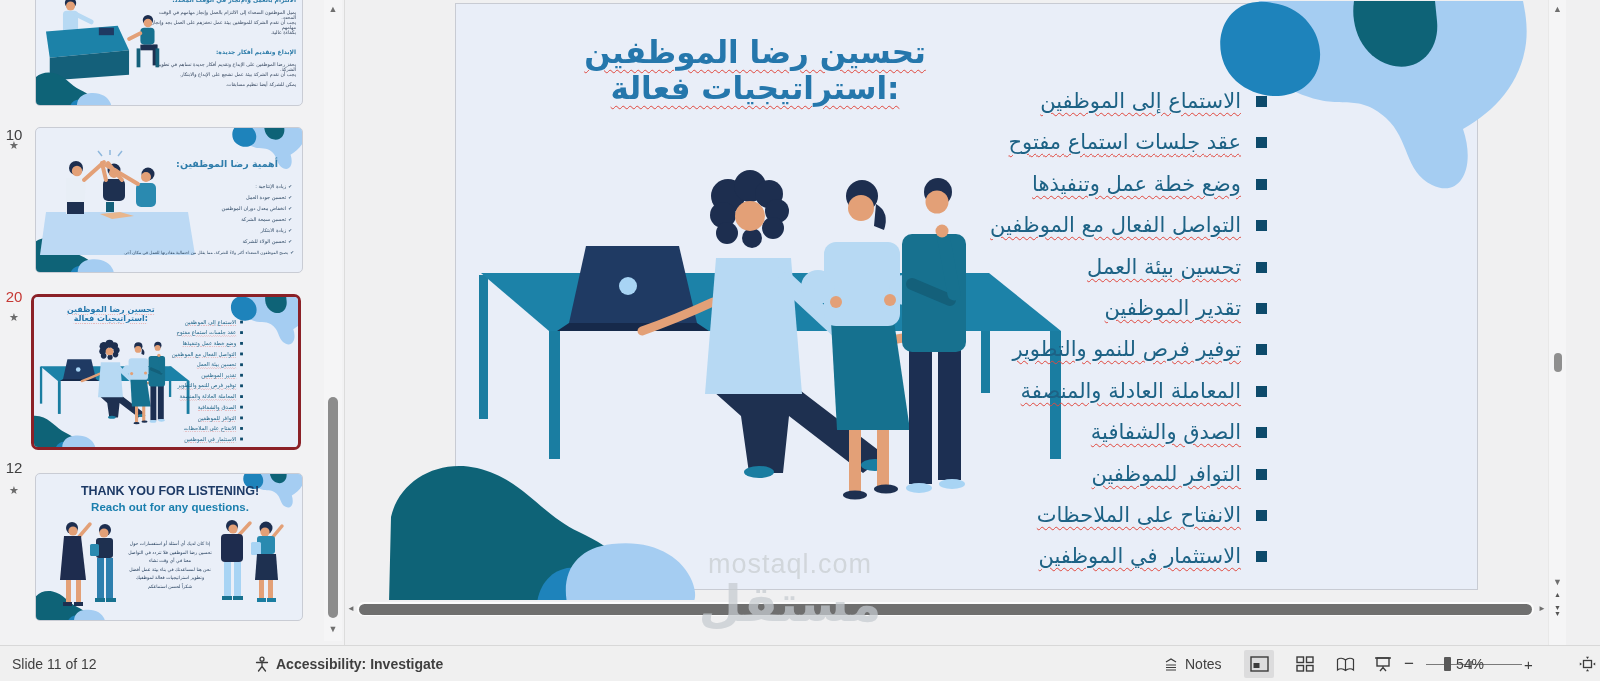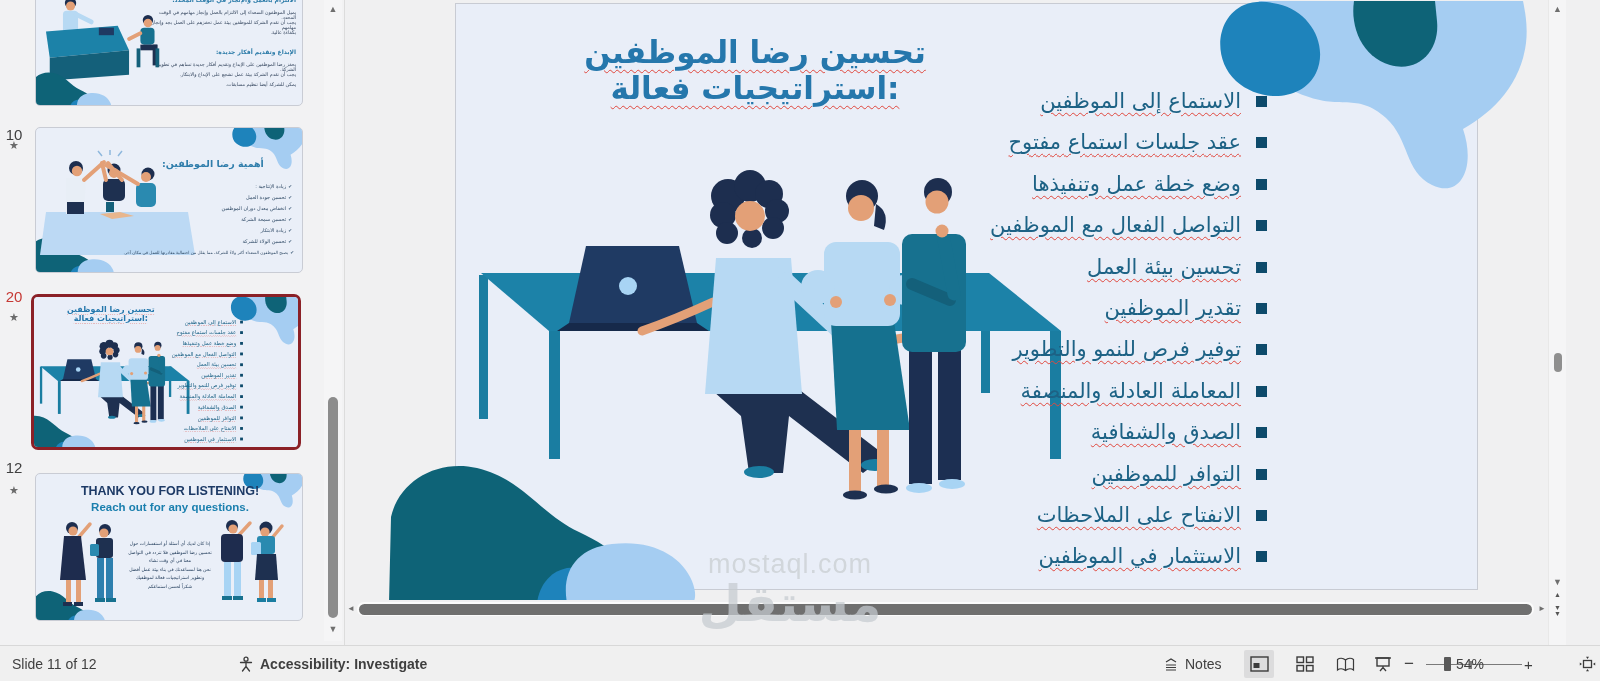--- a/index.html
+++ b/index.html
@@ -239,21 +239,21 @@
   <div class="thumbframe" style="top:127px;height:146px;">
     <svg class="abs" style="right:-6px;top:-4px;width:80px;height:48px;">
         <use href="#blobTR"></use>
       </svg>
     <svg class="abs" style="left:-8px;bottom:-4px;width:90px;height:42px;">
         <use href="#blobBL"></use>
       </svg>
     <svg class="abs" style="left:4px;top:22px;width:155px;height:108px;">
         <use href="#s10scene"></use>
       </svg>
-    <div class="abs ar" style="top:30px;right:10px;width:130px;text-align:left;font-size:9.5px;font-weight:bold;color:#2f7dab;">أهمية رضا الموظفين:</div>
+    <div class="abs ar" style="top:30px;right:10px;width:130px;text-align:center;font-size:9.5px;font-weight:bold;color:#2f7dab;">أهمية رضا الموظفين:</div>
     <div class="chkrow ar" style="top:55px;"><span class="chk">✔</span><span>زيادة الإنتاجية :</span></div>
     <div class="chkrow ar" style="top:66px;"><span class="chk">✔</span><span>تحسين جودة العمل</span></div>
     <div class="chkrow ar" style="top:77px;"><span class="chk">✔</span><span>انخفاض معدل دوران الموظفين</span></div>
     <div class="chkrow ar" style="top:88px;"><span class="chk">✔</span><span>تحسين سمعة الشركة</span></div>
     <div class="chkrow ar" style="top:99px;"><span class="chk">✔</span><span>زيادة الابتكار</span></div>
     <div class="chkrow ar" style="top:110px;"><span class="chk">✔</span><span>تحسين الولاء للشركة</span></div>
     <div class="chkrow ar" style="top:122px;right:8px;width:248px;font-size:4.2px;"><span class="chk">✔</span><span>يصبح الموظفون السعداء أكثر ولاءً للشركة، مما يقلل من احتمالية مغادرتها للعمل في مكان آخر.</span></div>
   </div>
 
   <div class="slide-num" style="top:288px;color:#c63934;">20</div>
@@ -454,21 +454,21 @@
   </div>
 </div>
 
 <div id="watermark">
   <div id="wm-dom">mostaql.com</div>
   <div id="wm-ar">مستقل</div>
 </div>
 
 <div id="status-bar">
   <div class="sb-item" style="left:12px;">Slide 11 of 12</div>
-  <div class="sb-item" style="left:238px;align-items:center;">
+  <div class="sb-item" style="left:254px;align-items:center;">
     <svg width="16" height="16">
       <circle cx="8" cy="3.2" r="2" fill="none" stroke="#3b3b3b" stroke-width="1.3"></circle>
       <path d="M2.5 6.5 L13.5 6.5 M8 6 L8 10.5 M8 10.5 L4.5 15 M8 10.5 L11.5 15" stroke="#3b3b3b" stroke-width="1.3" fill="none" stroke-linecap="round"></path>
     </svg>
     <span style="font-weight:600;">Accessibility: Investigate</span>
   </div>
 
   <div class="sb-item" style="left:1163px;">
     <svg width="16" height="15">
       <path d="M3 5 L8 2 L13 5" fill="none" stroke="#3b3b3b" stroke-width="1.2"></path>

